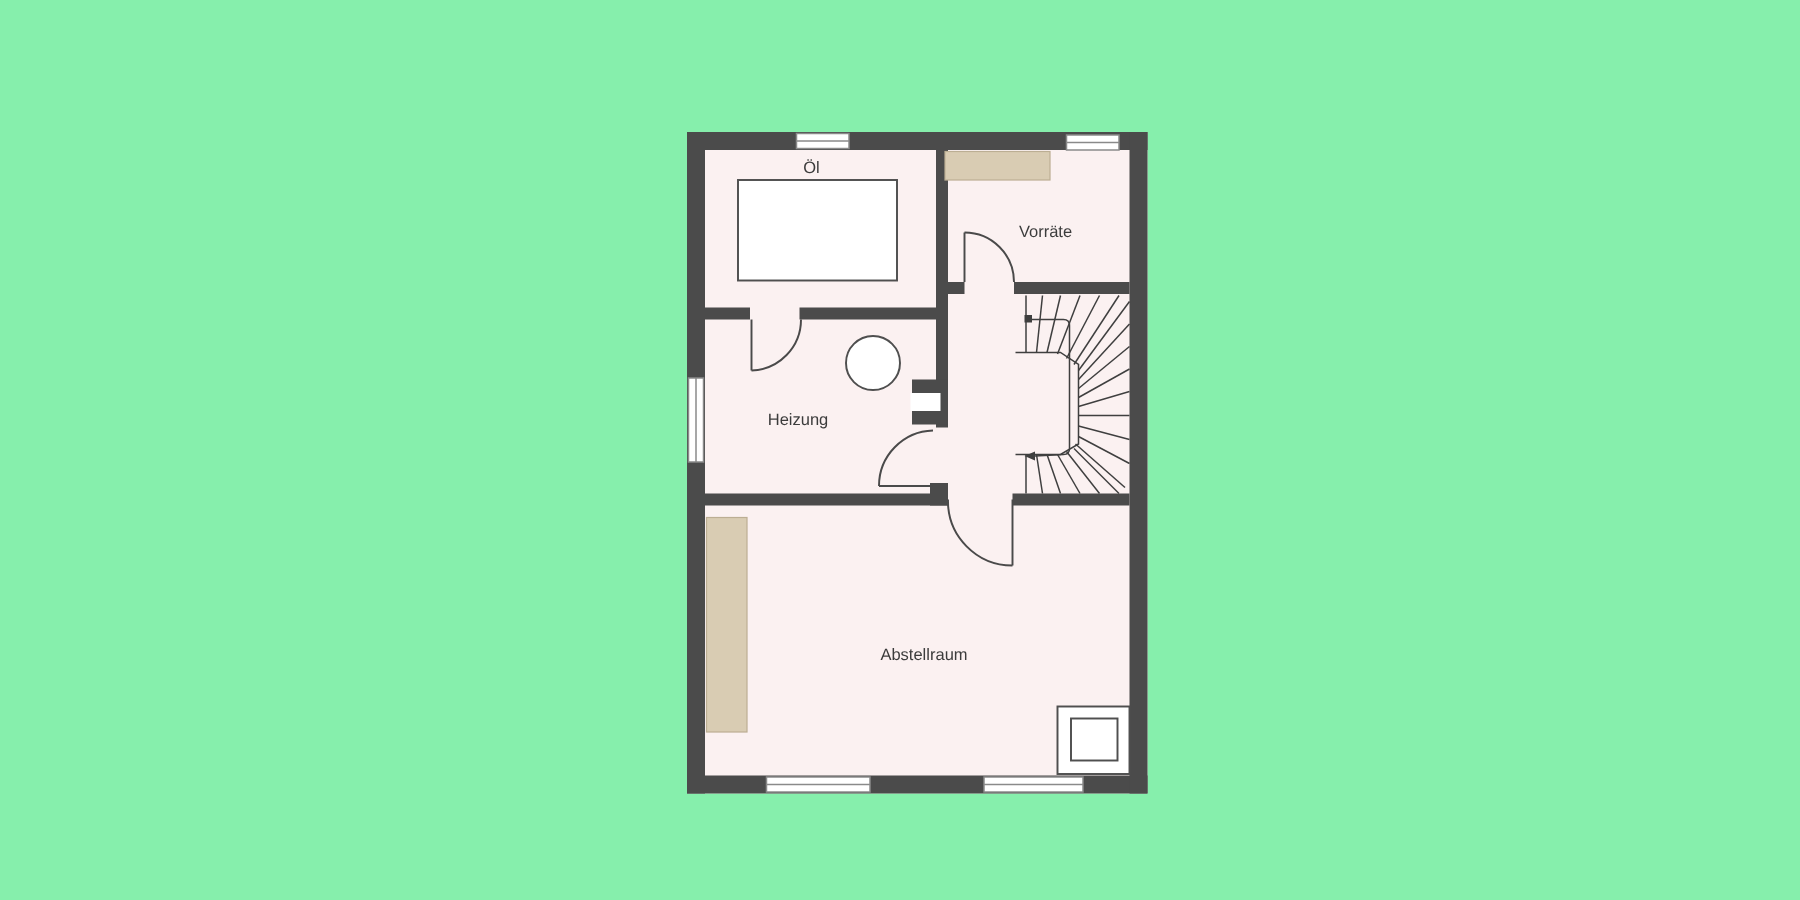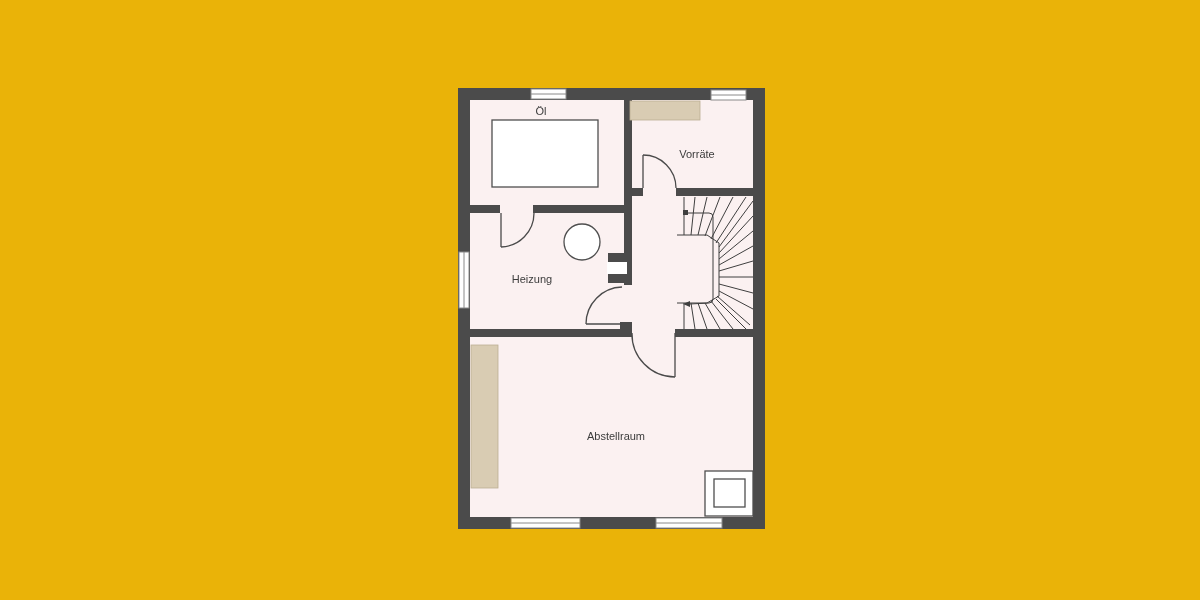--- a/index.html
+++ b/index.html
@@ -8,21 +8,21 @@
     background: #ffffff;
     width: 1200px;
     height: 600px;
     overflow: hidden;
     font-family: "Liberation Sans", sans-serif;
   }
   .plan-canvas {
     position: relative;
     width: 1200px;
     height: 600px;
-    background: #eab308;
+    background: #86efac;
   }
   svg { display: block; }
   .room-label {
     font-family: "Liberation Sans", sans-serif;
     font-size: 11px;
     fill: #3c3c3c;
   }
   .door path, .door line { fill: none; stroke: #4a4a4a; stroke-width: 1.3; }
   .stair-line { fill: none; stroke: #3f3f3f; stroke-width: 1; }
   .fixture { fill: #ffffff; stroke: #4f4f4f; stroke-width: 1.3; }

